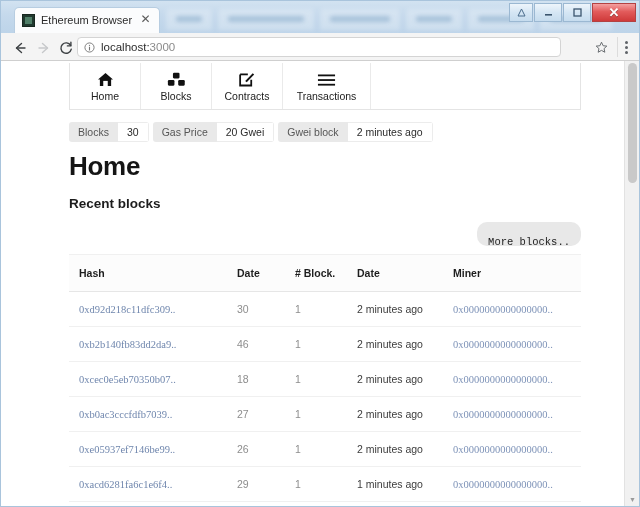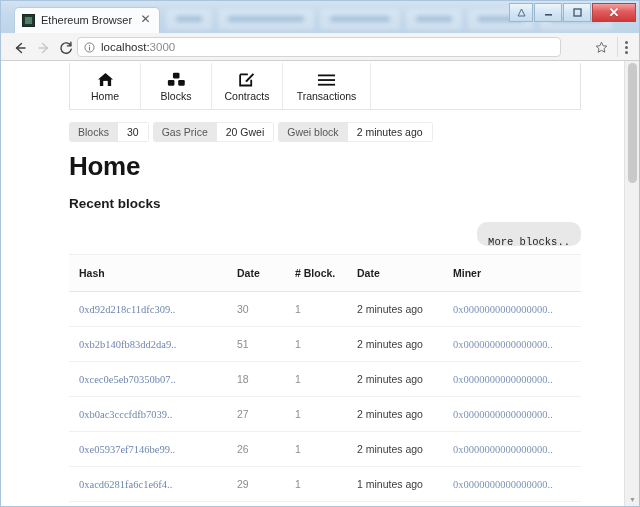--- a/index.html
+++ b/index.html
@@ -605,21 +605,21 @@
             <tr>
               <td class="c-hash"><a class="link">0xd92d218c11dfc309..</a></td>
               <td class="c-block">30</td>
               <td class="c-tx">1</td>
               <td class="c-date">2 minutes ago</td>
               <td class="c-miner"><a class="link miner">0x0000000000000000..</a></td>
             </tr>
 
             <tr>
               <td class="c-hash"><a class="link">0xb2b140fb83dd2da9..</a></td>
-              <td class="c-block">51</td>
+              <td class="c-block">46</td>
               <td class="c-tx">1</td>
               <td class="c-date">2 minutes ago</td>
               <td class="c-miner"><a class="link miner">0x0000000000000000..</a></td>
             </tr>
 
             <tr>
               <td class="c-hash"><a class="link">0xcec0e5eb70350b07..</a></td>
               <td class="c-block">18</td>
               <td class="c-tx">1</td>
               <td class="c-date">2 minutes ago</td>

